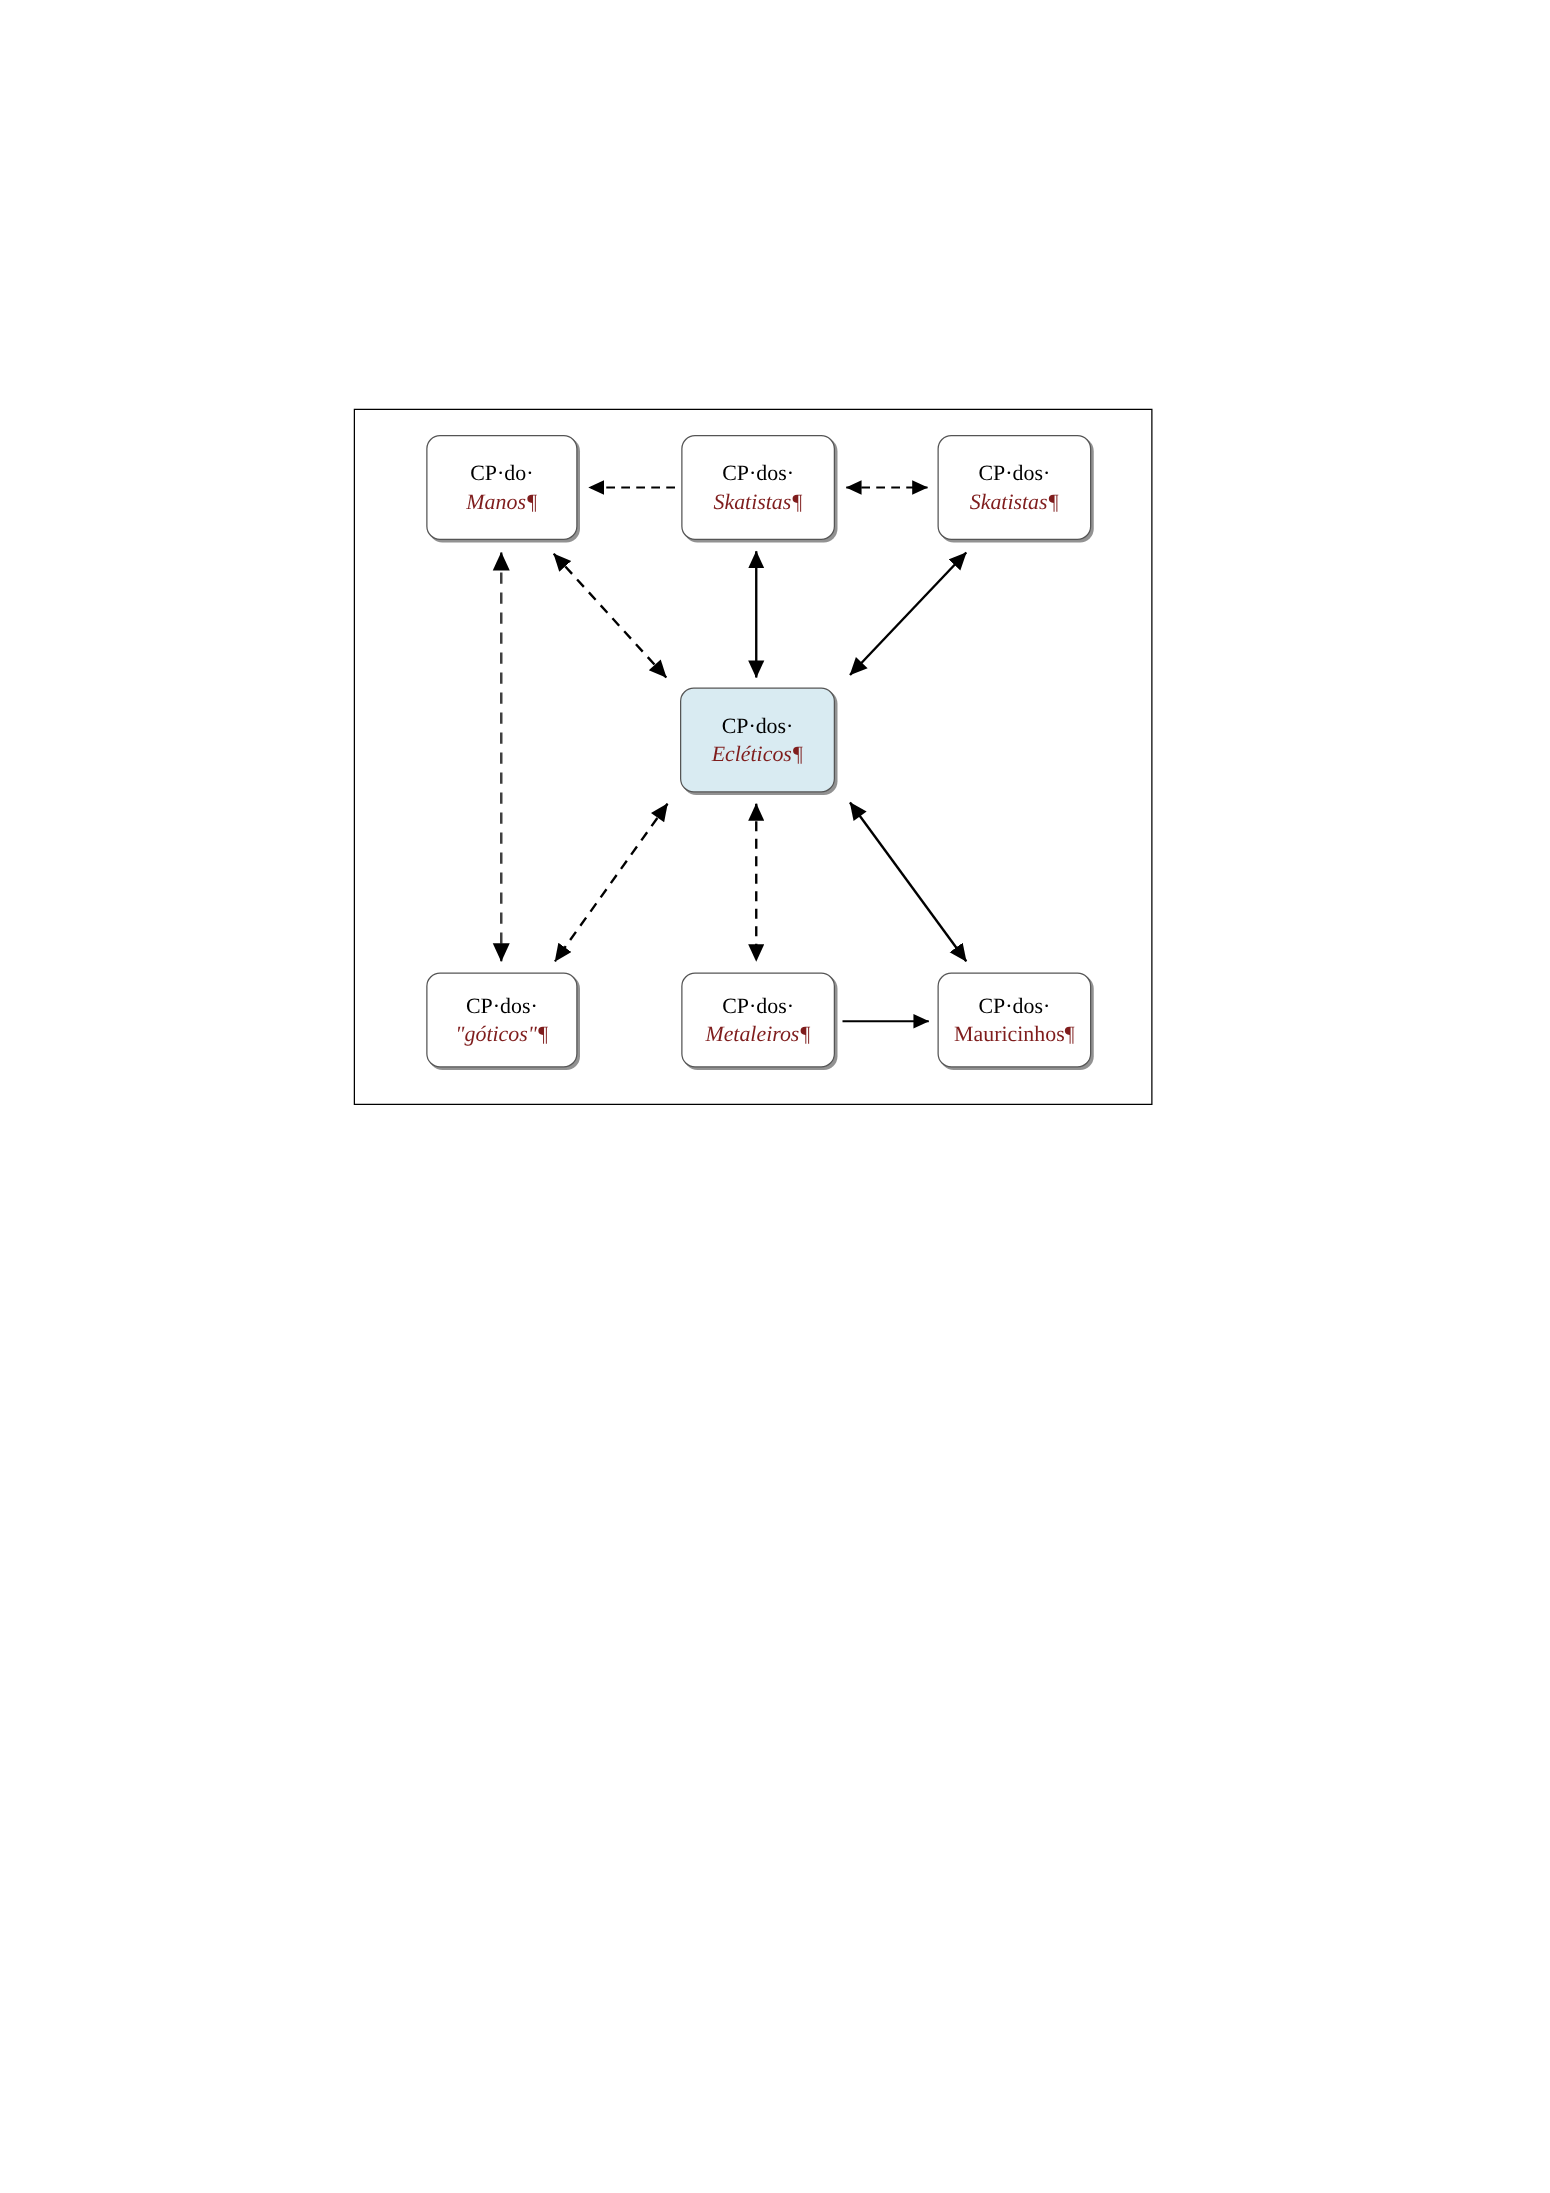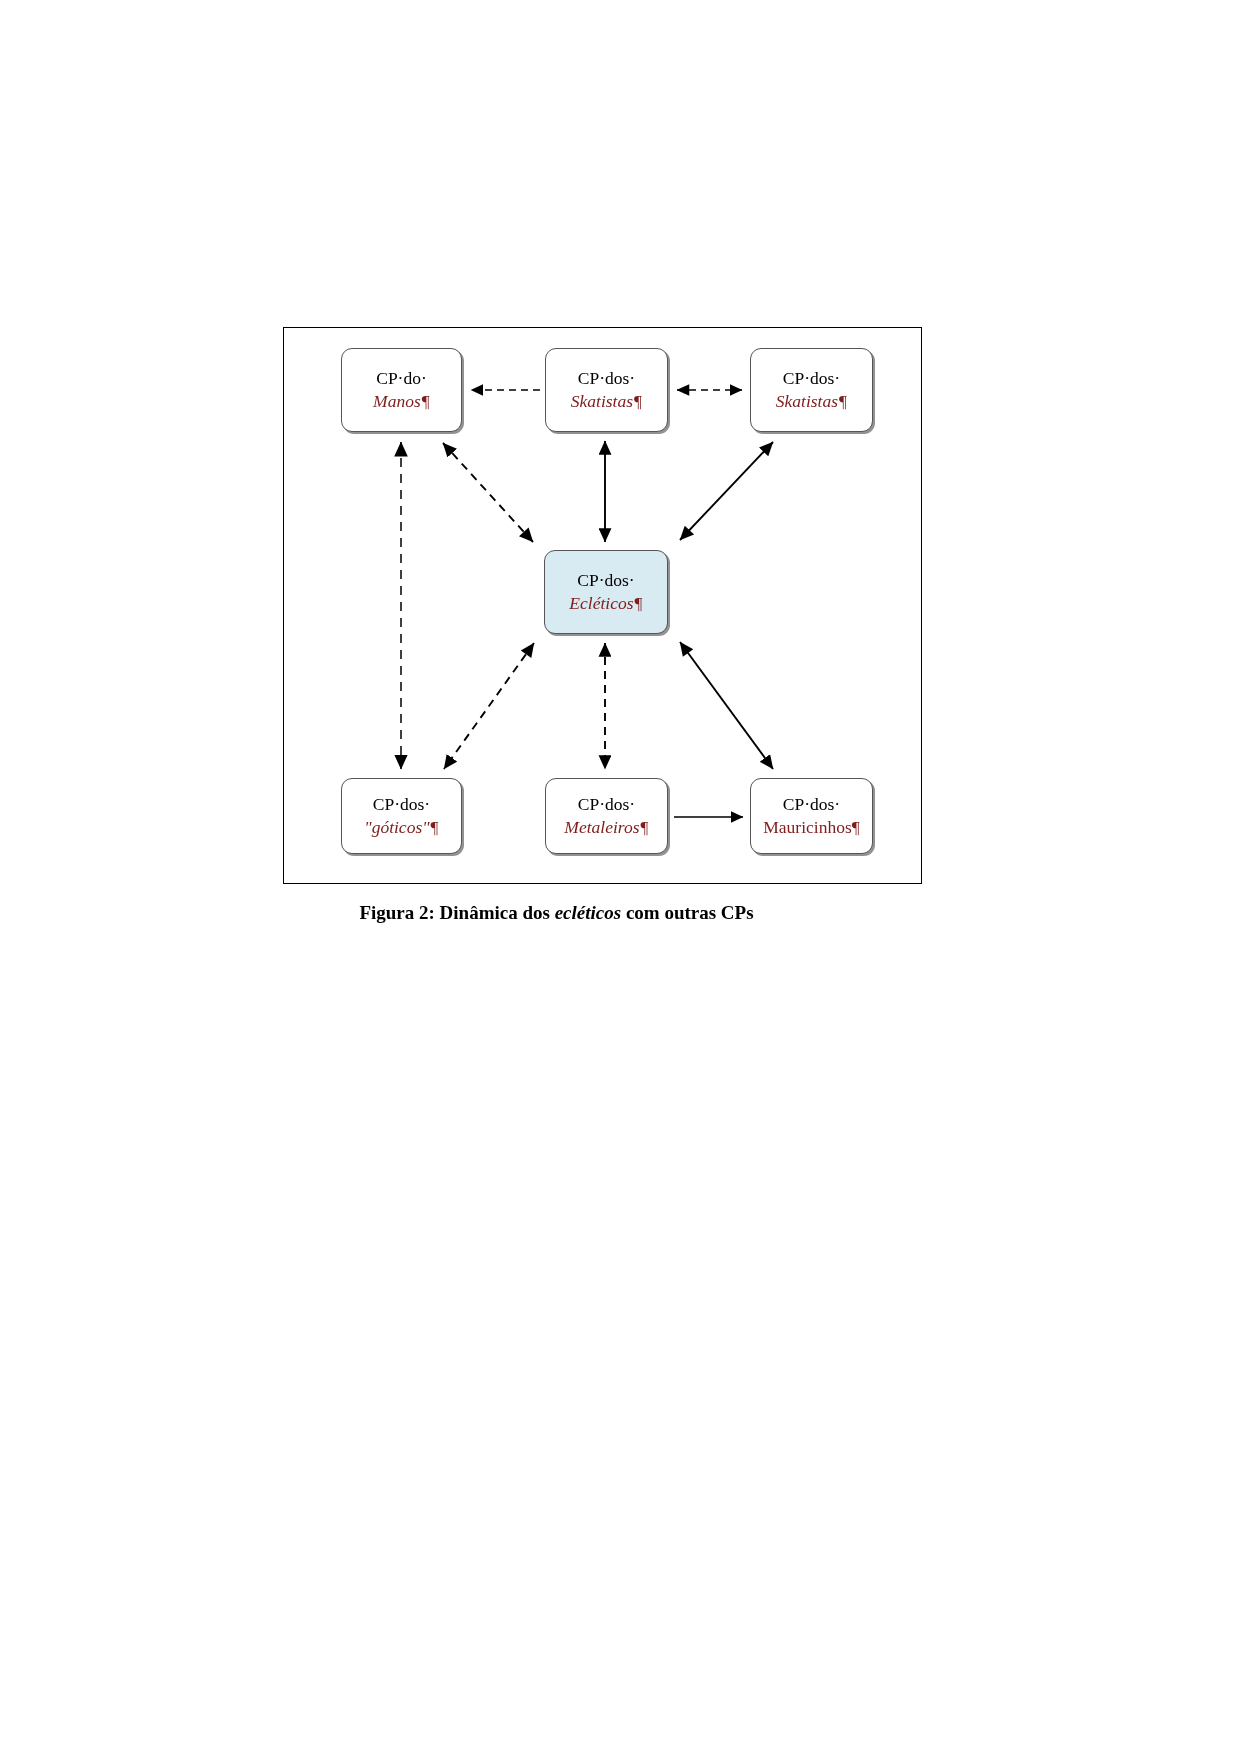--- a/index.html
+++ b/index.html
@@ -177,16 +177,15 @@
     </div>
 
     <div class="node plain-second" id="node-mauricinhos">
       <span class="l1">CP·dos·</span>
       <span class="l2">Mauricinhos¶</span>
     </div>
 
   </div>
 
   <div id="caption">
-    <div><span>Figura 2: Dinâmica dos </span><span class="it">ecléticos</span><span> com outras CPs</span></div>
   </div>
 
 </div>
 
 </body></html>

